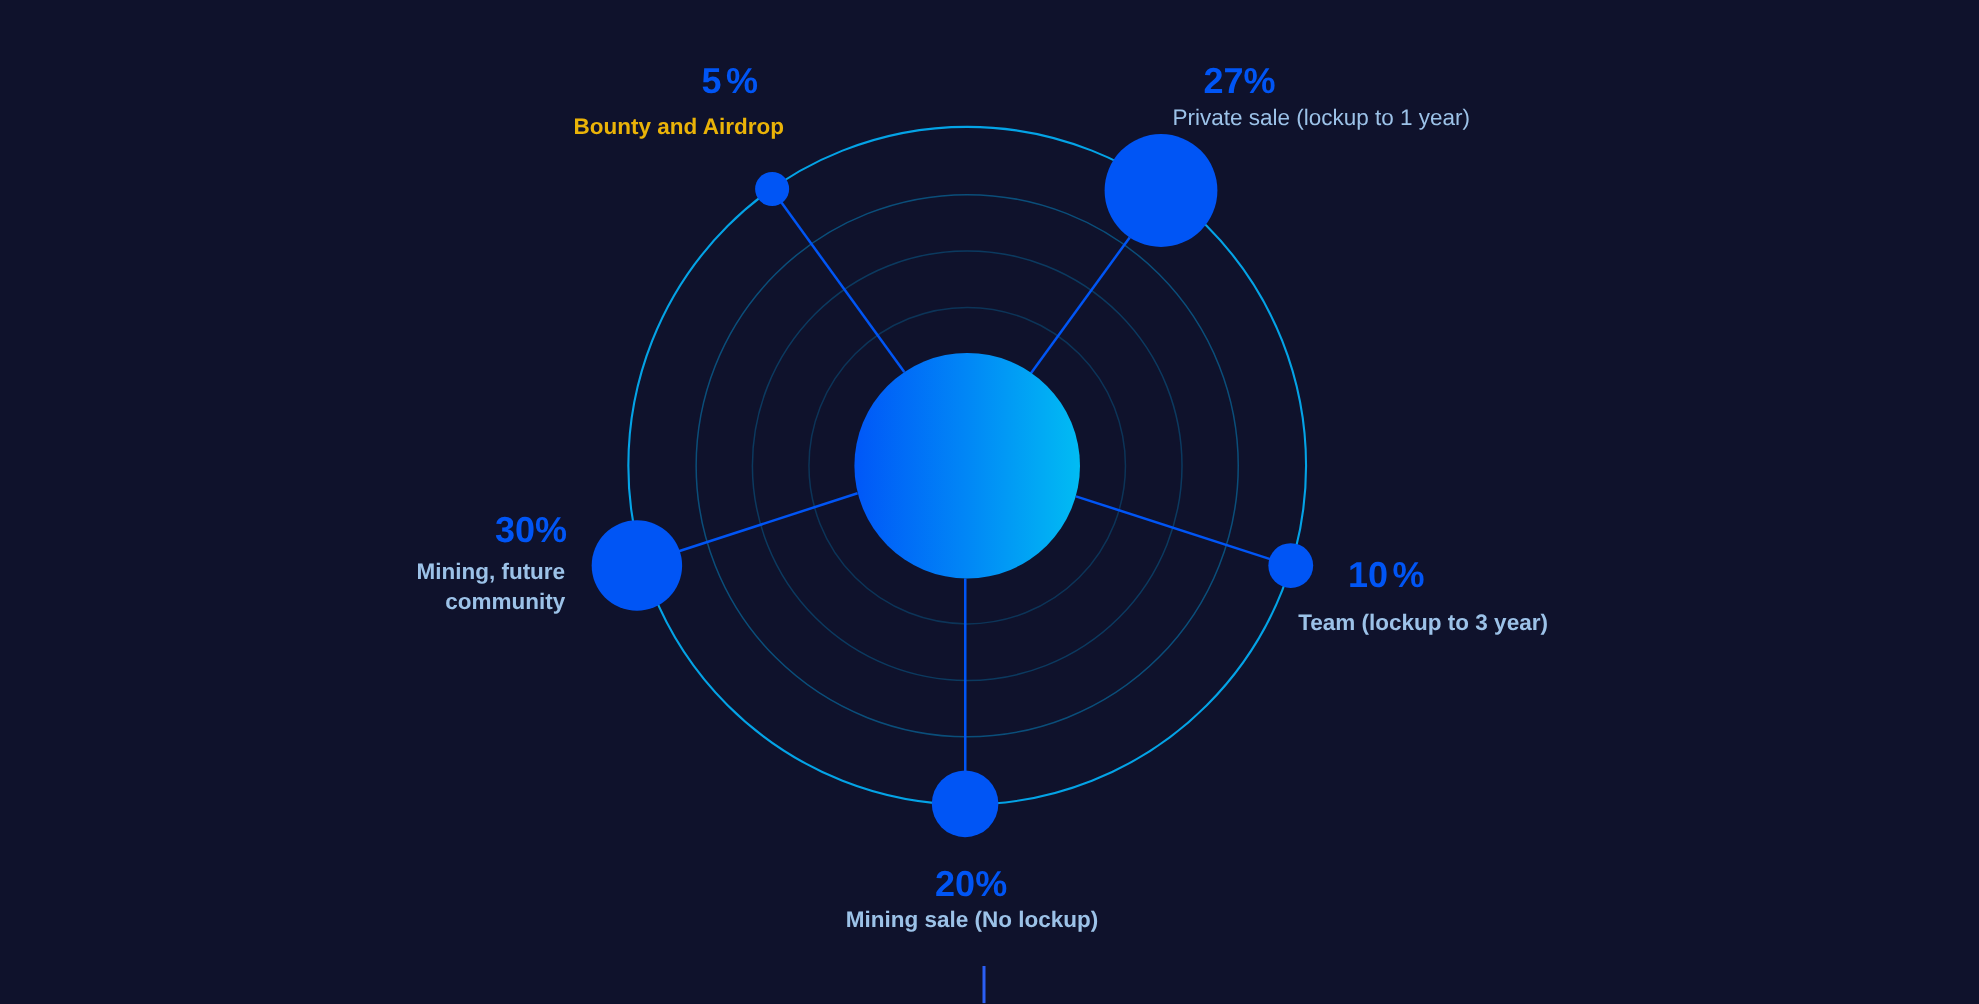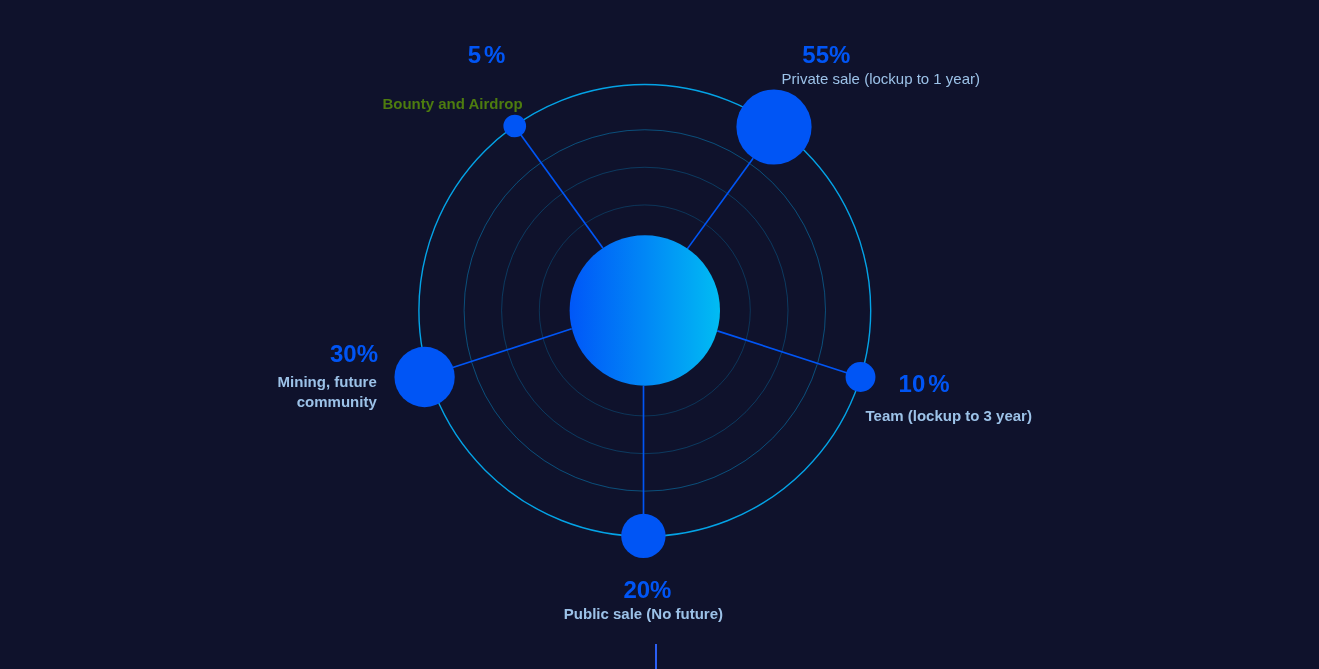--- a/index.html
+++ b/index.html
@@ -48,37 +48,37 @@
         <circle cx="774" cy="127" r="37.6" fill="#0055f5"></circle>
         <circle cx="514.75" cy="126" r="11.35" fill="#0055f5"></circle>
         <circle cx="424.6" cy="377" r="30.15" fill="#0055f5"></circle>
         <circle cx="643.4" cy="535.9" r="22.2" fill="#0055f5"></circle>
         <circle cx="860.5" cy="377.05" r="14.95" fill="#0055f5"></circle>
       </g>
   </svg>
   <div id="labels" class="labels">
 
     <div class="lblgrp" id="grp0">
-      <div class="pct" style="top: 43px; color: rgb(0, 85, 245); left: 802.3px;">55%</div>
+      <div class="pct" style="top: 43px; color: rgb(0, 85, 245); left: 802.3px;">27%</div>
       <div class="nm reg" style="top: 69.3px; color: rgb(156, 194, 232); left: 781.6px;"><span>Private sale (lockup to 1 year)</span></div>
     </div>
 
     <div class="lblgrp" id="grp1">
       <div class="pct" style="top: 42.8px; color: rgb(0, 85, 245); left: 467.7px;">5<span class="thin"></span>%</div>
-      <div class="nm" style="top: 94px; color: #4d7c0f; left: 382.4px;"><span>Bounty and Airdrop</span></div>
+      <div class="nm" style="top: 75px; color: #eab308; left: 382.4px;"><span>Bounty and Airdrop</span></div>
     </div>
 
     <div class="lblgrp" id="grp2">
       <div class="pct r" style="top: 341.7px; color: rgb(0, 85, 245); right: 941px;">30%</div>
       <div class="nm c" style="top: 372px; color: rgb(156, 194, 232); left: 327.2px; transform: translateX(-50%);"><span>Mining, future</span><br><span>community</span></div>
     </div>
 
     <div class="lblgrp" id="grp3">
       <div class="pct" style="top: 578px; color: rgb(0, 85, 245); left: 623.4px;">20%</div>
-      <div class="nm" style="top: 604px; color: rgb(156, 194, 232); left: 563.8px;"><span>Public sale (No future)</span></div>
+      <div class="nm" style="top: 604px; color: rgb(156, 194, 232); left: 563.8px;"><span>Mining sale (No lockup)</span></div>
     </div>
 
     <div class="lblgrp" id="grp4">
       <div class="pct" style="top: 371.7px; color: rgb(0, 85, 245); left: 898.6px; text-align: right;">10<span class="thin"></span>%</div>
       <div class="nm" style="top: 405.7px; color: rgb(156, 194, 232); left: 865.5px;"><span>Team (lockup to 3 year)</span></div>
     </div>
 
   </div>
   <div class="tail" id="tail" style="left: 655px; top: 644px; width: 2px; height: 25px; background: rgb(43, 95, 245);"></div>
 </div>

